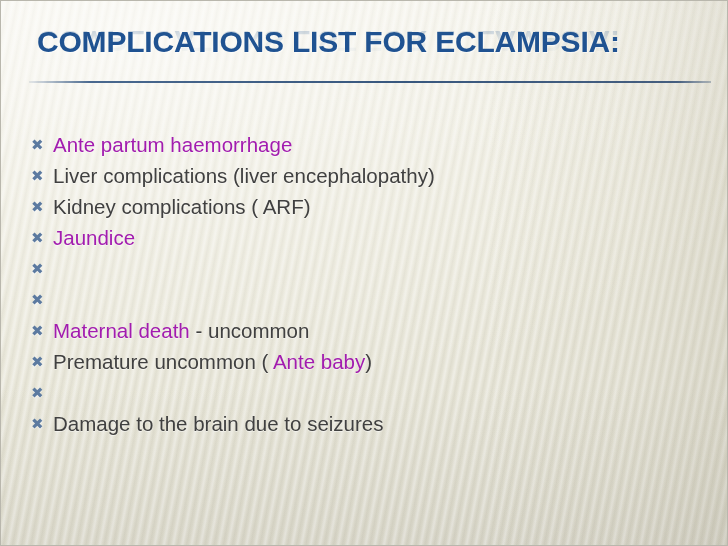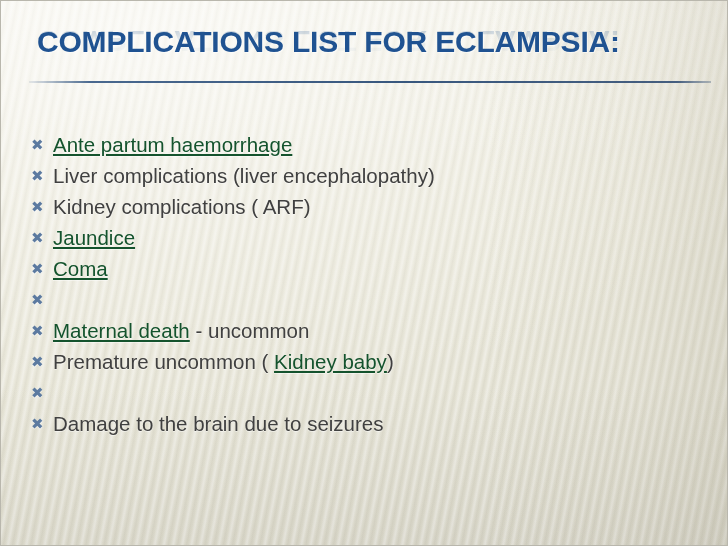--- a/index.html
+++ b/index.html
@@ -143,21 +143,21 @@
     text-shadow: 0 1px 0 rgba(255,255,255,0.55);
   }
   .bullet-text {
     flex: 1 1 auto;
     font-size: 20.5px;
     line-height: 28px;
     white-space: nowrap;
     text-shadow: 0 1px 0 rgba(255,255,255,0.45);
   }
   .seg-dark  { color: #404040; }
-  .seg-blue  { color: #14532d; text-decoration: underline; }
+  .seg-blue  { color: #a21caf; }
 </style>
 </head>
 <body>
 
 <div id="slide">
 
   <div id="bg-base"></div>
   <div id="bg-stripes"></div>
   <div id="bg-vignette"></div>
   <div id="bg-rightshade"></div>
@@ -181,32 +181,31 @@
       <div class="bullet-row">
         <span class="bullet-mark">✖</span>
         <span class="bullet-text"><span class="seg-dark">Kidney complications ( ARF)</span></span>
       </div>
       <div class="bullet-row">
         <span class="bullet-mark">✖</span>
         <span class="bullet-text"><span class="seg-blue">Jaundice</span></span>
       </div>
       <div class="bullet-row">
         <span class="bullet-mark">✖</span>
-        <span class="bullet-text"><span class="seg-blue">Coma</span></span>
       </div>
       <div class="bullet-row">
         <span class="bullet-mark">✖</span>
       </div>
       <div class="bullet-row">
         <span class="bullet-mark">✖</span>
         <span class="bullet-text"><span class="seg-blue">Maternal death</span><span class="seg-dark"> - uncommon</span></span>
       </div>
       <div class="bullet-row">
         <span class="bullet-mark">✖</span>
-        <span class="bullet-text"><span class="seg-dark">Premature uncommon ( </span><span class="seg-blue">Kidney baby</span><span class="seg-dark">)</span></span>
+        <span class="bullet-text"><span class="seg-dark">Premature uncommon ( </span><span class="seg-blue">Ante baby</span><span class="seg-dark">)</span></span>
       </div>
       <div class="bullet-row">
         <span class="bullet-mark">✖</span>
       </div>
       <div class="bullet-row">
         <span class="bullet-mark">✖</span>
         <span class="bullet-text"><span class="seg-dark">Damage to the brain due to seizures</span></span>
       </div>
     </div>
 

